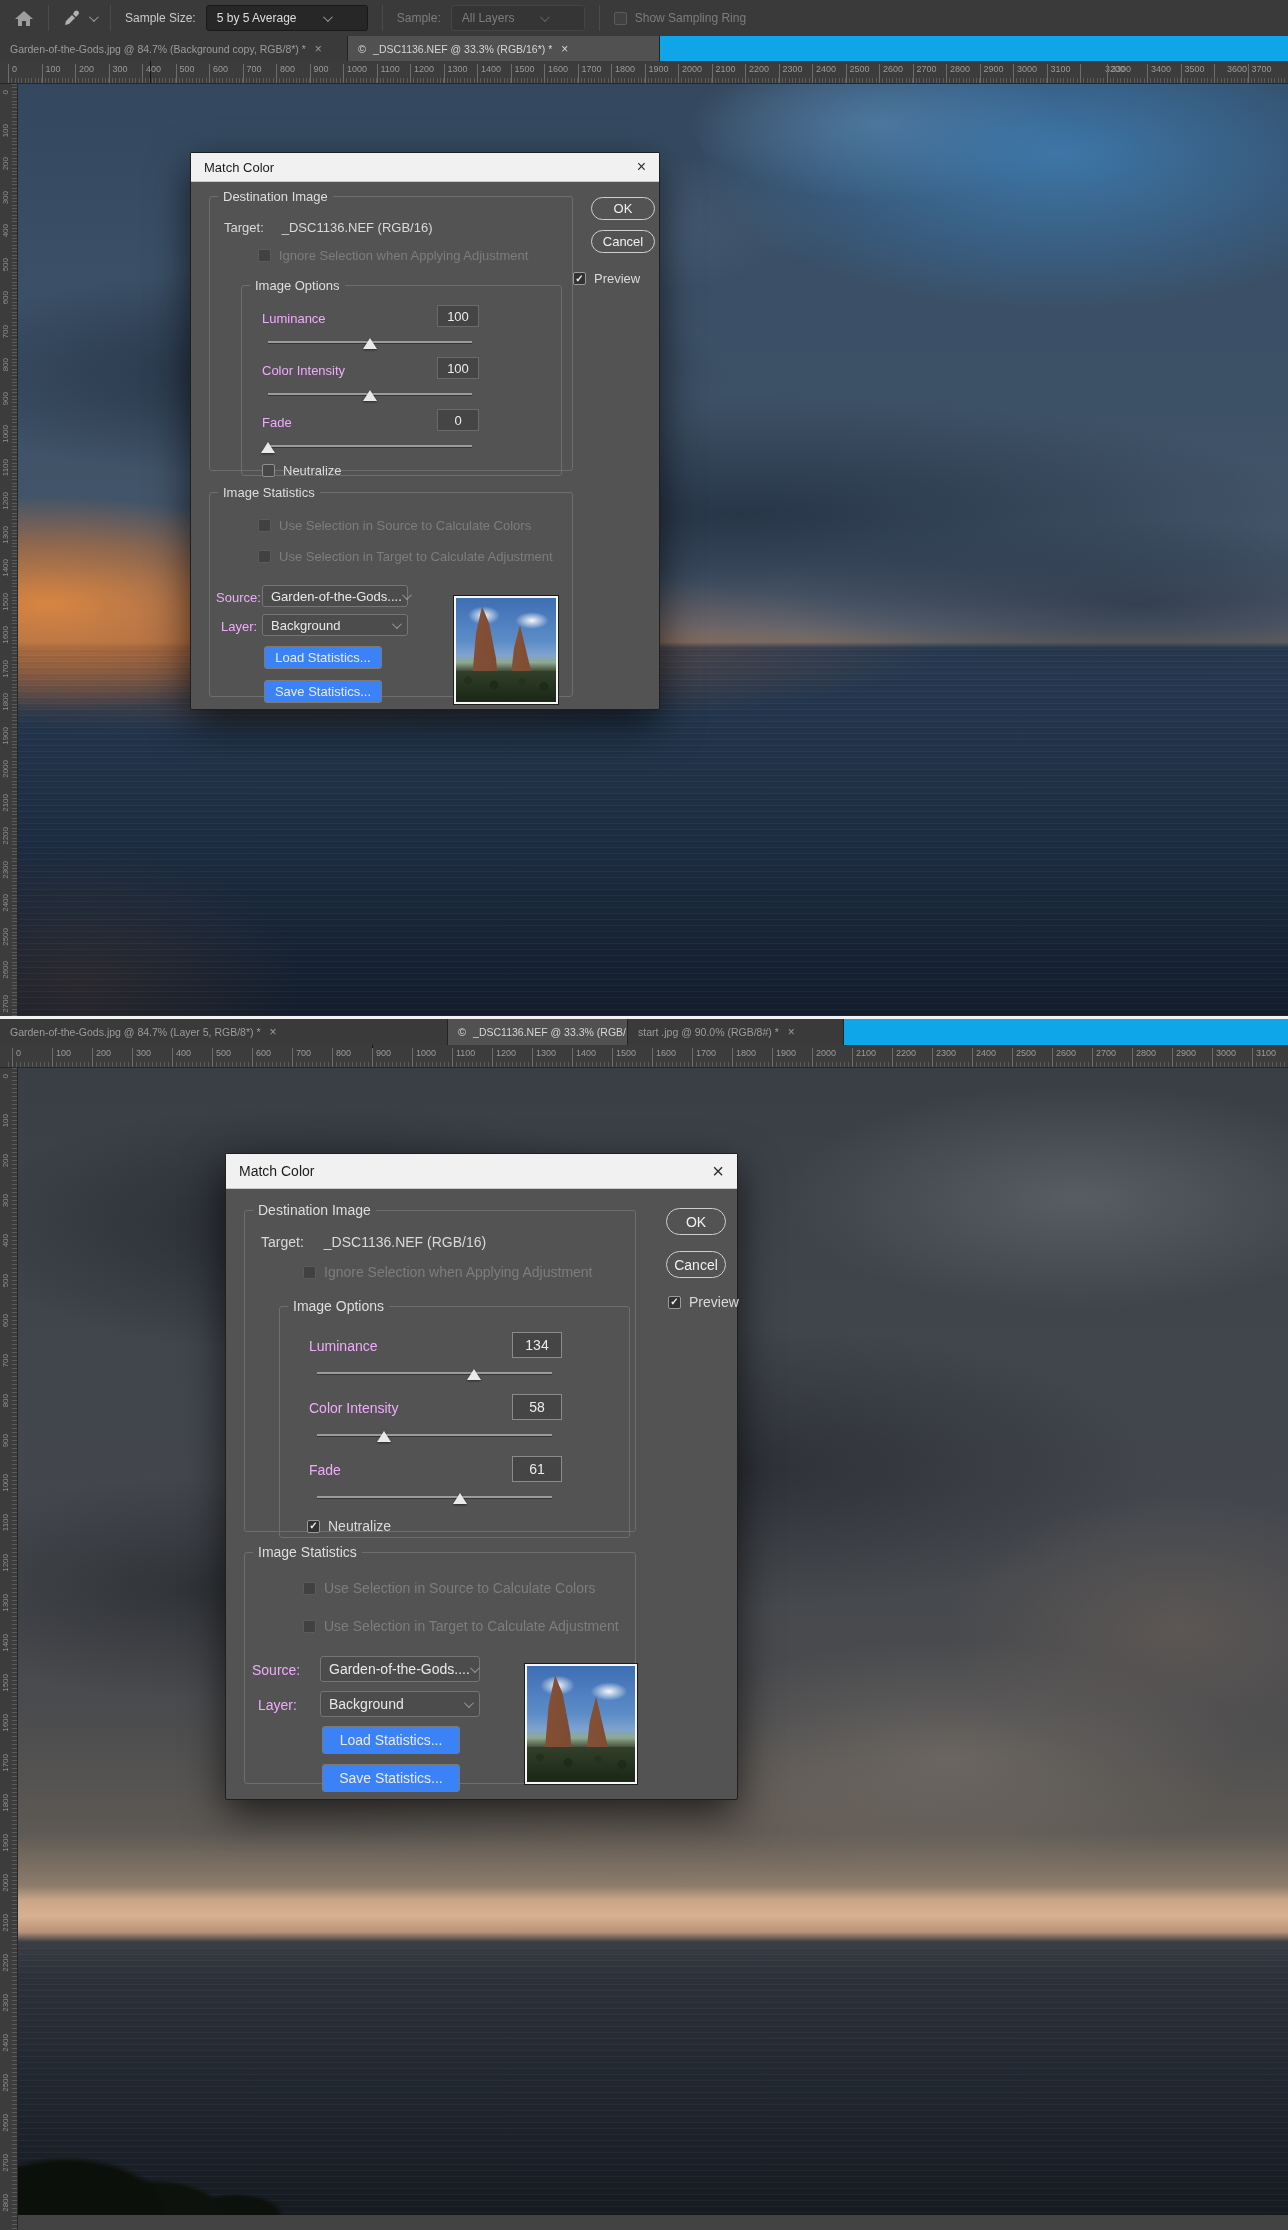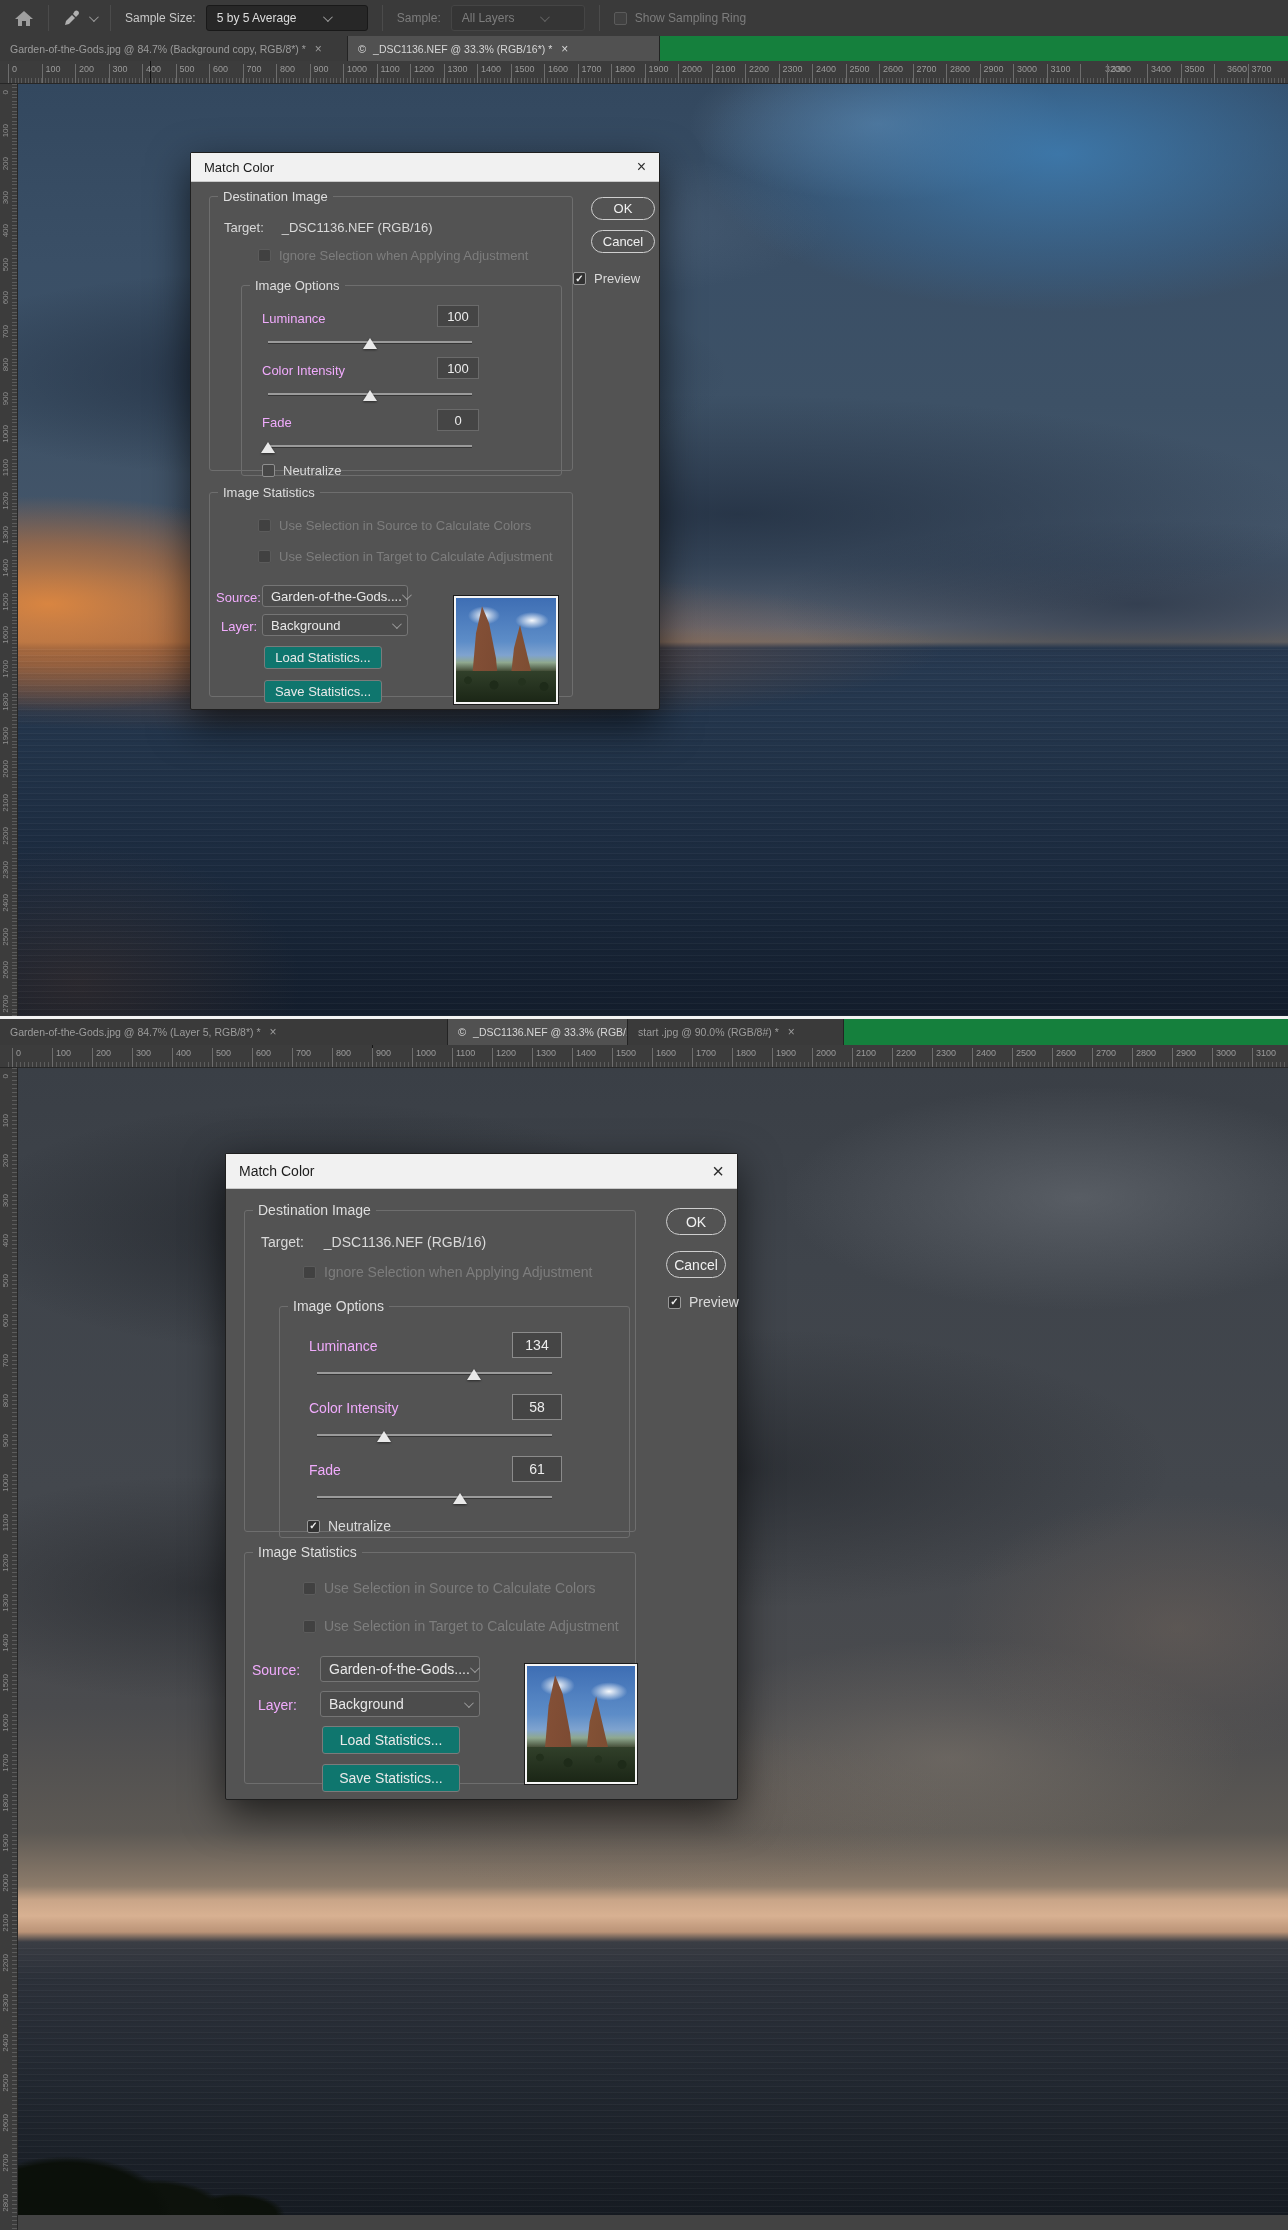--- a/index.html
+++ b/index.html
@@ -11,21 +11,21 @@
   .ob-label{color:#c9c9c9;margin-right:10px;white-space:nowrap}
   .ob-label.dim{color:#7d7d7d}
   .osel{height:24px;background:#272727;border:1px solid #191919;border-radius:3px;color:#dddddd;display:flex;align-items:center;padding:0 10px;gap:26px;white-space:nowrap}
   .osel.dim{background:#353535;border-color:#454545;color:#7d7d7d}
   .chev{width:6px;height:6px;border-right:1.5px solid #9a9a9a;border-bottom:1.5px solid #9a9a9a;transform:rotate(45deg) translateY(-2px);display:inline-block;flex:0 0 auto}
   .chk{width:13px;height:13px;background:#474747;border:1px solid #8f8f8f;border-radius:2px;display:inline-flex;align-items:center;justify-content:center;flex:0 0 auto;box-sizing:border-box}
   .chk.dim{border-color:#5b5b5b;background:#414141}
   .chk.on{background:#323232;border-color:#9a9a9a;color:#f2f2f2;font-size:10px;font-weight:bold;line-height:1}
 
   
-  .tabbar{position:absolute;left:0;width:1288px;background:#15803d;display:flex;align-items:stretch}
+  .tabbar{position:absolute;left:0;width:1288px;background:#0ea5e9;display:flex;align-items:stretch}
   .tab{display:flex;align-items:center;padding:0 10px;font-size:10.5px;color:#9c9c9c;background:#3a3a3a;border-right:1px solid #232323;gap:7px;white-space:nowrap;overflow:hidden;box-sizing:border-box}
   .tab.active{background:#515151;color:#d6d6d6}
   .tab .x{font-size:12px;color:inherit;margin-left:2px}
   .tab .cloud{font-size:11px;color:inherit}
 
   
   .hruler{position:absolute;left:0;width:1288px;height:23px;background:#3c3c3c;border-bottom:1px solid #272727;overflow:hidden;box-sizing:border-box}
   .hruler .tick{position:absolute;top:3px;height:20px;border-left:1px solid #6d6d6d;padding-left:3px;font-size:9px;color:#9a9a9a}
   .hminor{position:absolute;bottom:0;left:8px;right:0;height:5px}
   .hminor.m335{background:repeating-linear-gradient(90deg,#5c5c5c 0 1px,transparent 1px 3.35px)}
@@ -77,21 +77,21 @@
   .lblrow{position:absolute;display:flex;align-items:center;gap:8px;color:#d9d9d9;white-space:nowrap}
   .chkrow{position:absolute;display:flex;align-items:center;gap:8px;color:#dadada;white-space:nowrap}
   .chkrow.dim{color:#7d7d7d}
   .slbl{position:absolute;color:#f0abfc;white-space:nowrap}
   .sval{position:absolute;background:#454545;border:1px solid #6a6a6a;color:#ececec;display:flex;align-items:center;justify-content:center;box-sizing:border-box}
   .dlg-b .sval{border-color:#8b8b8b}
   .track{position:absolute;height:2px;background:#9b9b9b;box-shadow:0 1px 0 rgba(0,0,0,.35)}
   .thumb{position:absolute;top:-3px;margin-left:-7px;width:0;height:0;border-left:7px solid transparent;border-right:7px solid transparent;border-bottom:11px solid #e9e9e9;filter:drop-shadow(0 1px 1px rgba(0,0,0,.5))}
   .dsel{position:absolute;background:#4c4c4c;border:1px solid #757575;border-radius:3px;color:#e8e8e8;display:flex;align-items:center;padding:0 8px;box-sizing:border-box;white-space:nowrap}
   .dsel .chev{margin-left:auto}
-  .dbtn{position:absolute;background:#0f766e;border:1px solid #7b7b7b;border-radius:3px;color:#e9e9e9;display:flex;align-items:center;justify-content:center;box-sizing:border-box;white-space:nowrap}
+  .dbtn{position:absolute;background:#3b82f6;border:1px solid #7b7b7b;border-radius:3px;color:#e9e9e9;display:flex;align-items:center;justify-content:center;box-sizing:border-box;white-space:nowrap}
   .pill{position:absolute;background:transparent;border:1px solid #cfcfcf;border-radius:14px;color:#f0f0f0;display:flex;align-items:center;justify-content:center;box-sizing:border-box}
   .thumbimg{position:absolute;border:2px solid #f5f5f5;outline:1px solid #1c1c1c;overflow:hidden;background:linear-gradient(180deg,#3e6eb4 0%,#5d8dc8 42%,#7fa3cf 55%,#8fa88f 62%,#46503a 70%,#2c3a26 100%)}
   .t-cloud{position:absolute;background:radial-gradient(ellipse closest-side,rgba(255,255,255,.95),rgba(255,255,255,0) 80%)}
   .t-rock{position:absolute;left:0;top:0;width:100%;height:100%}
   .r1{background:linear-gradient(100deg,#8a5439,#6b3f2b);clip-path:polygon(14% 100%,20% 34%,26% 8%,33% 24%,40% 58%,44% 100%)}
   .r2{background:linear-gradient(100deg,#96603f,#74462e);clip-path:polygon(52% 100%,58% 48%,64% 26%,70% 50%,76% 74%,82% 100%)}
   .t-trees{position:absolute;left:0;bottom:0;width:100%;height:30%;background:
     radial-gradient(circle 6px at 12% 30%, #22301c 0 60%, rgba(0,0,0,0) 70%),
     radial-gradient(circle 7px at 38% 45%, #1e2b19 0 60%, rgba(0,0,0,0) 70%),
     radial-gradient(circle 6px at 66% 35%, #24321e 0 60%, rgba(0,0,0,0) 70%),

